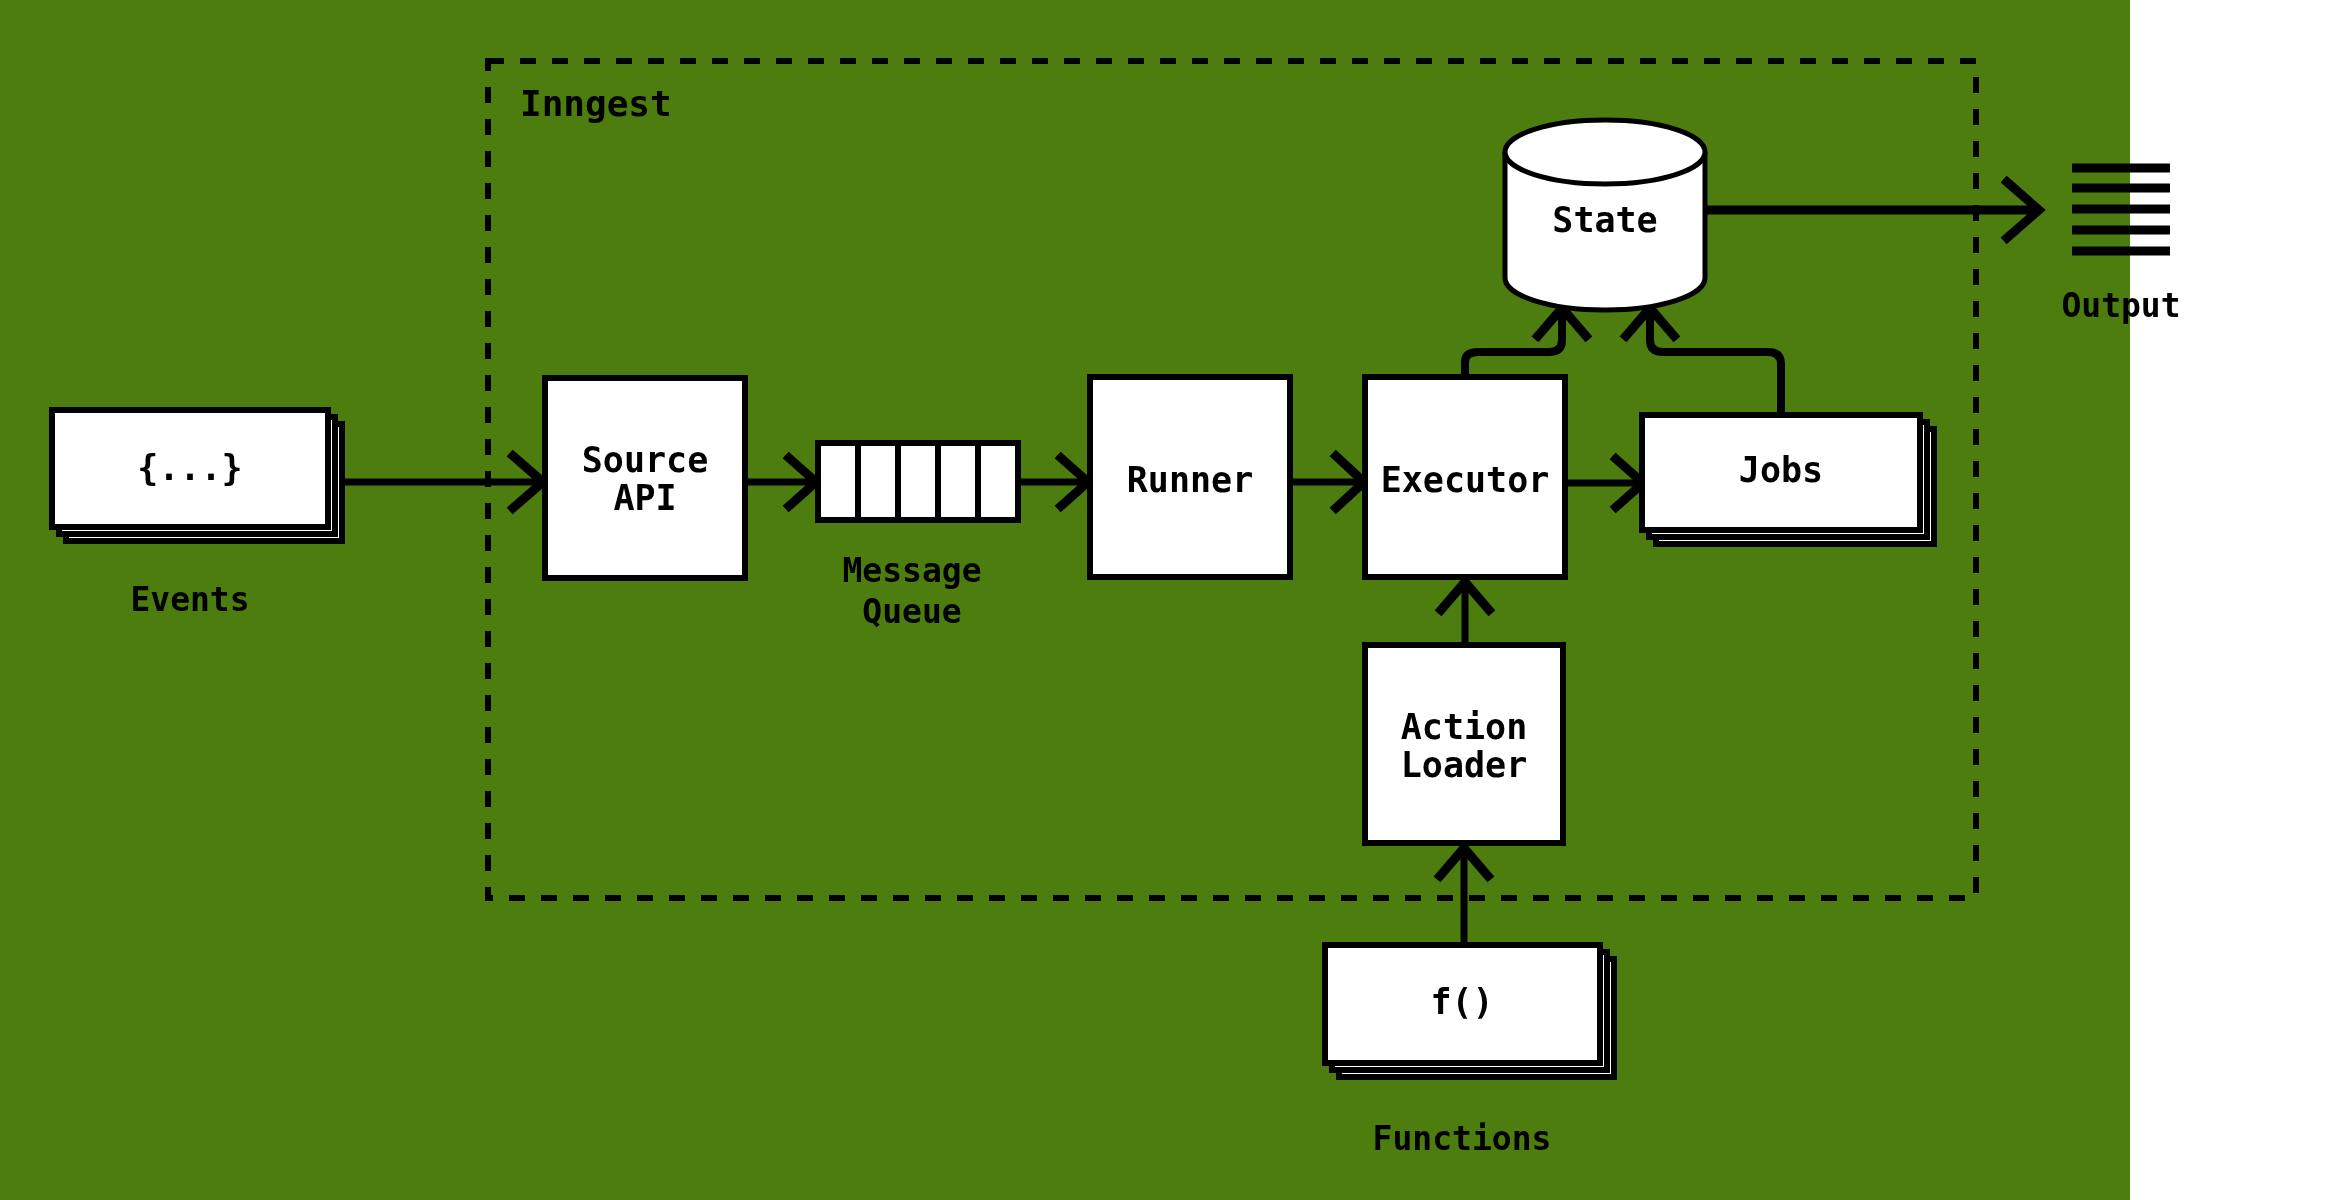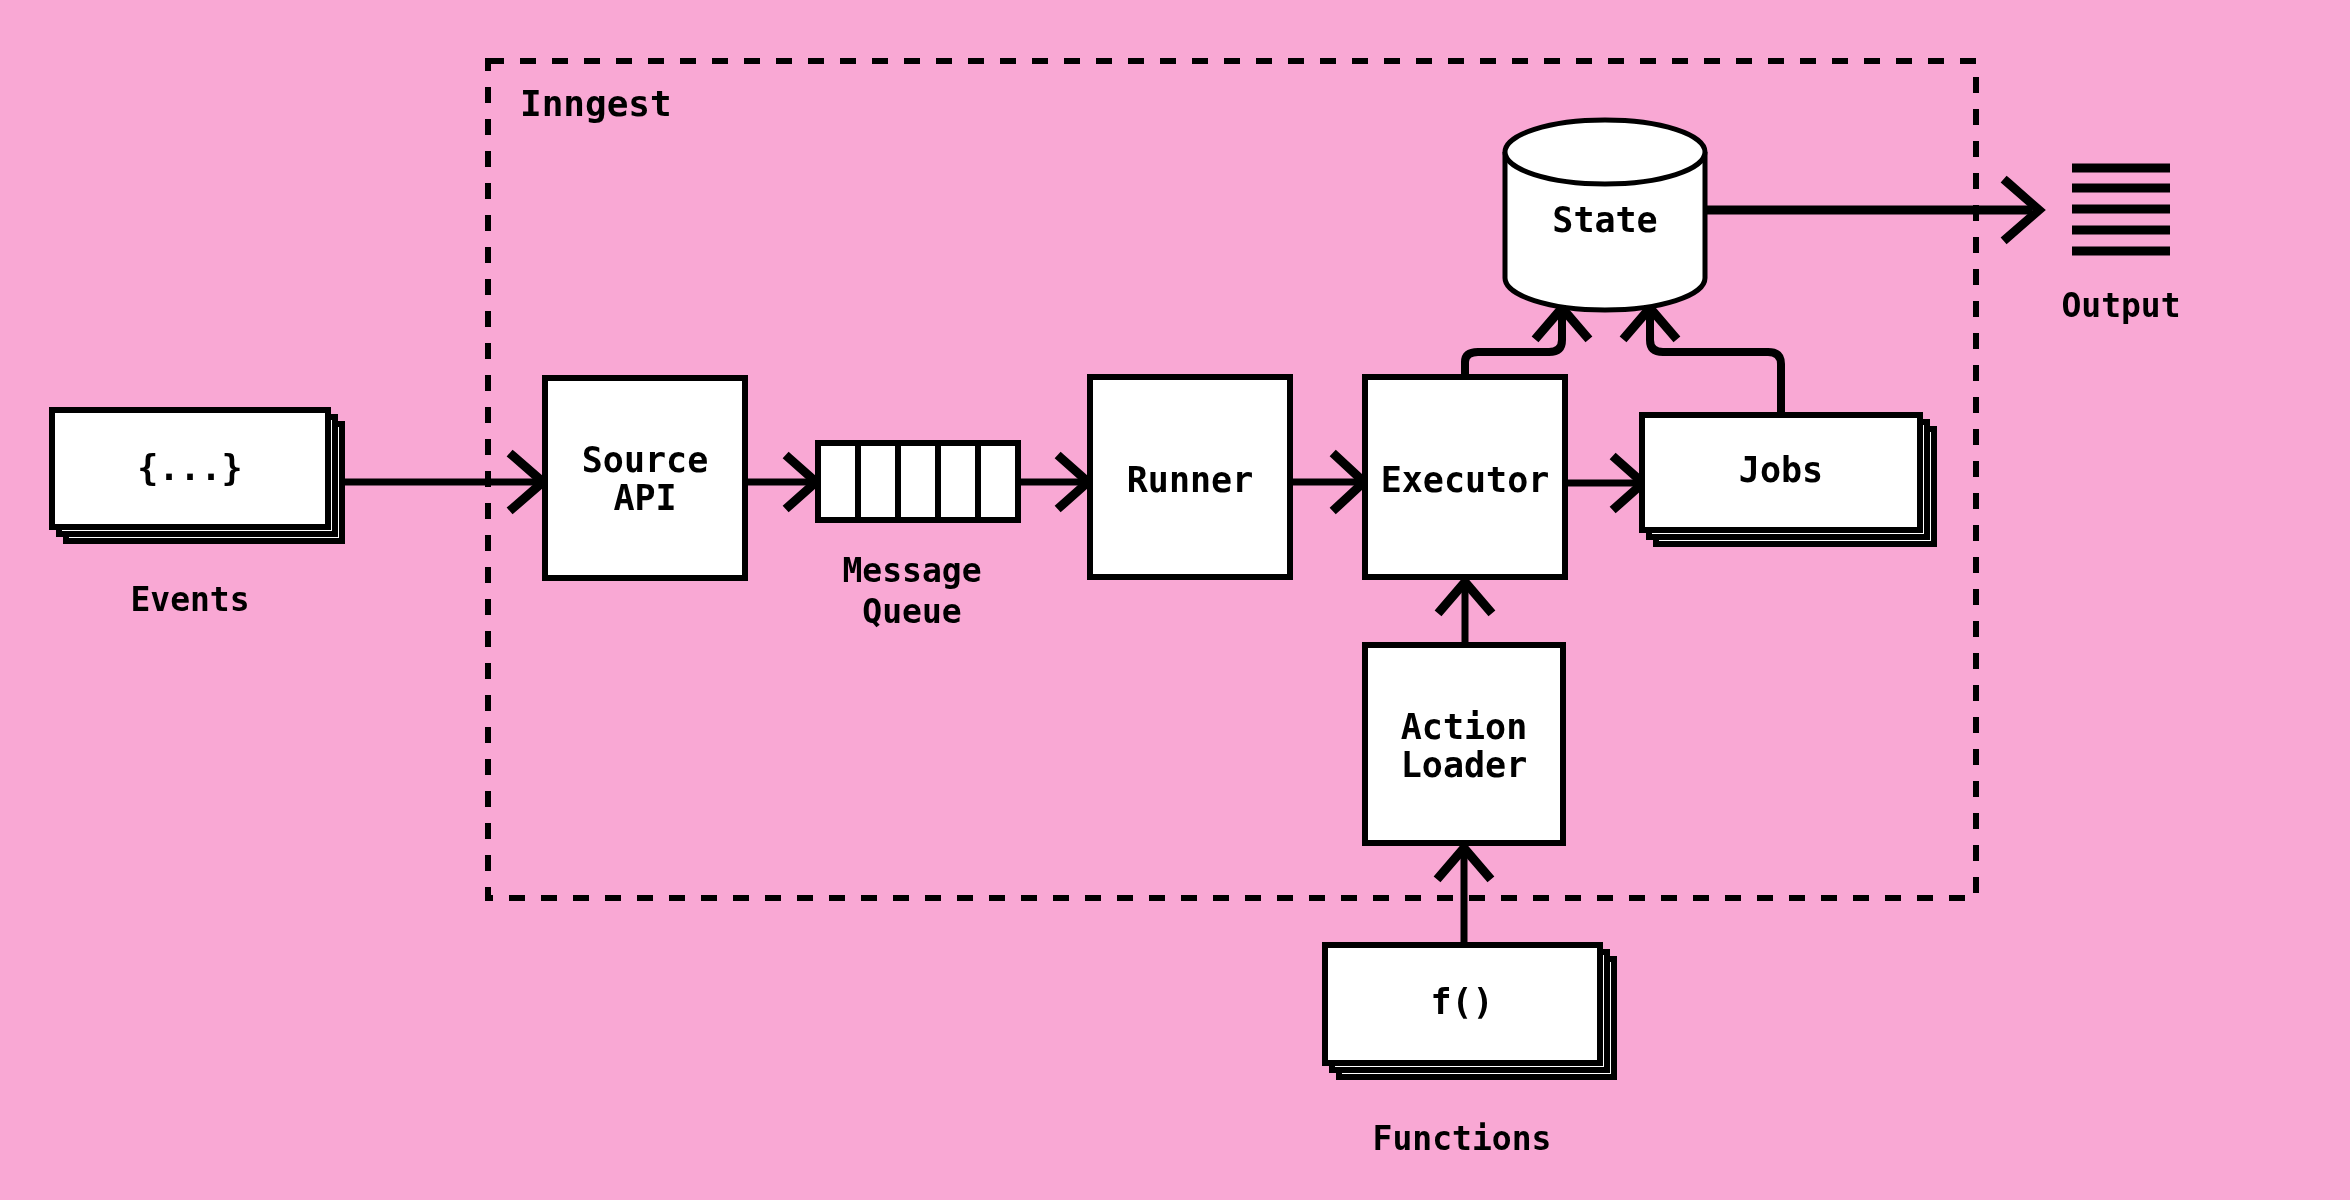--- a/index.html
+++ b/index.html
@@ -8,23 +8,23 @@
     background: #ffffff;
   }
   body {
     width: 2350px;
     height: 1200px;
     font-family: "DejaVu Sans Mono", "Liberation Mono", monospace;
     overflow: hidden;
   }
   #diagram-root {
     position: relative;
-    width: 2350px;
+    width: 2130px;
     height: 1200px;
-    background: #f9a8d4;
+    background: #4d7c0f;
   }
   svg.diagram-canvas {
     display: block;
     width: 2350px;
     height: 1200px;
   }
   .node-stroke {
     fill: #ffffff;
     stroke: #000000;
     stroke-width: 6;

